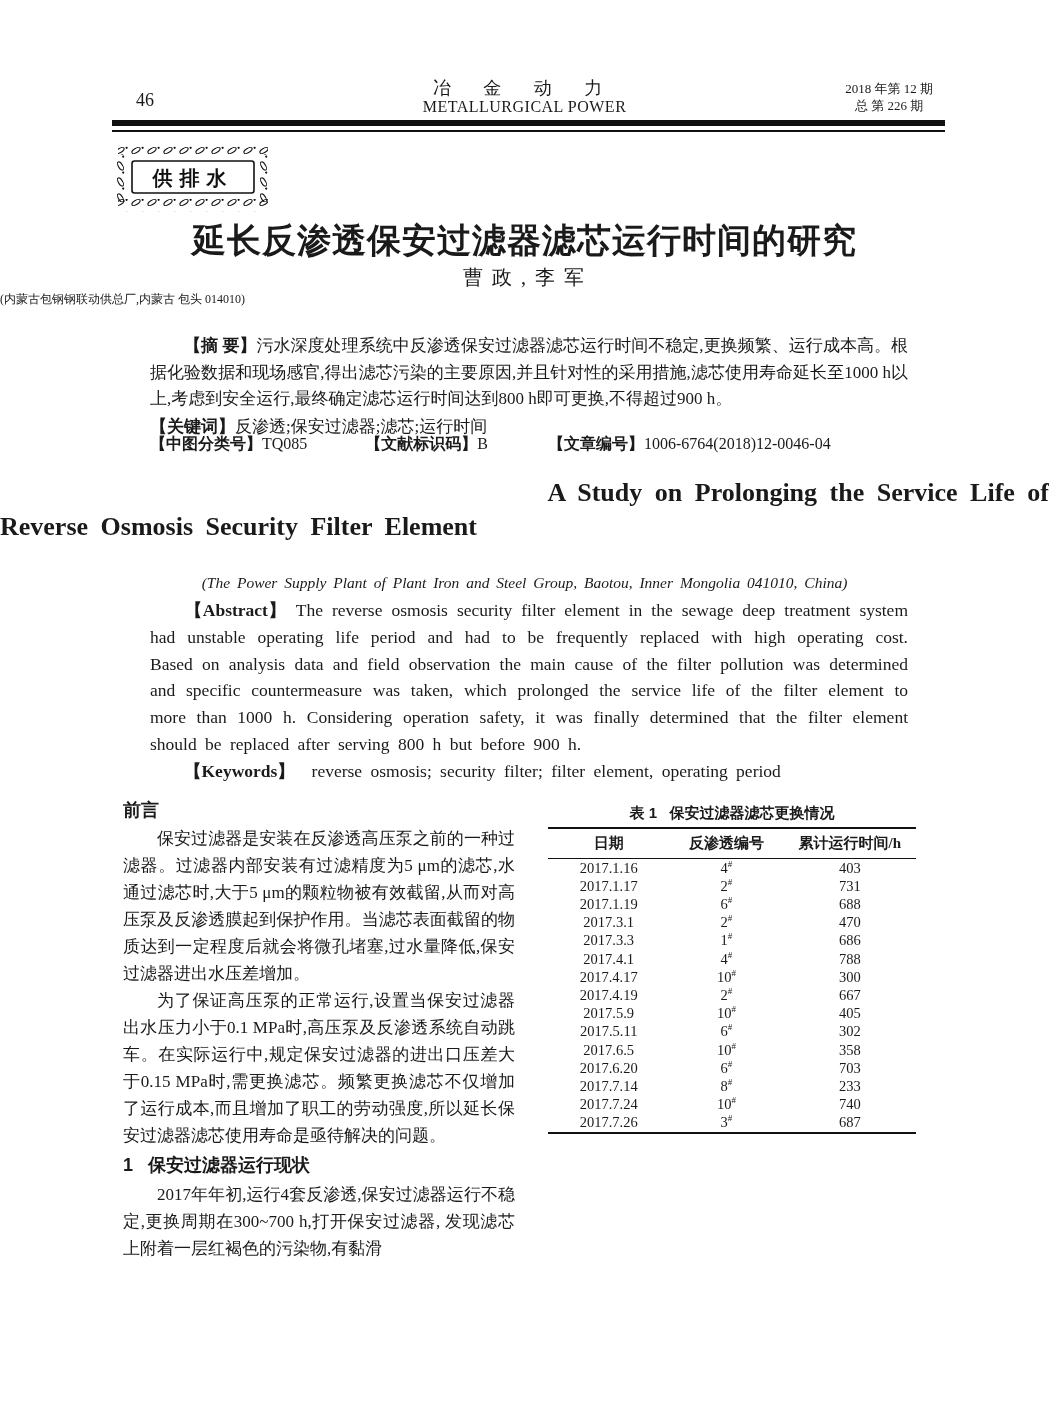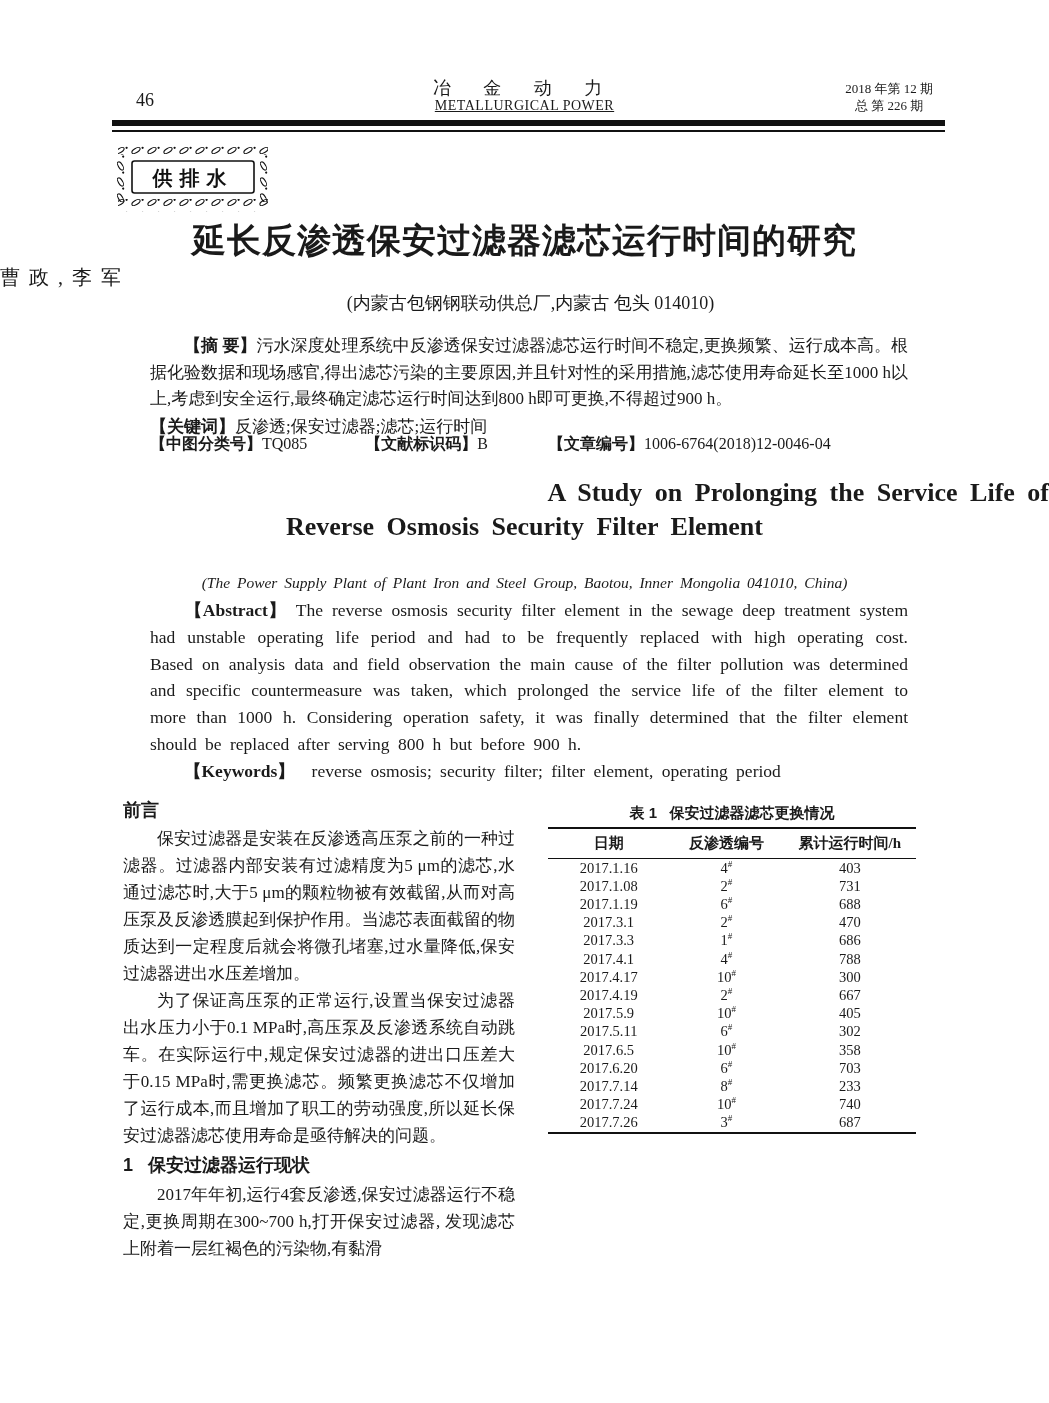--- a/index.html
+++ b/index.html
@@ -12,45 +12,45 @@
     background: #ffffff;
     color: #1a1a1a;
     font-family: "Liberation Serif", serif;
     overflow: hidden;
   }
   
   .page-number { position:absolute; left:136px; top:90px; font-size:18px; }
   .journal-cn  { position:absolute; left:0; right:0; top:76px; text-align:center;
                  font-size:18px; letter-spacing:14px; font-family:"Liberation Serif",serif; }
   .journal-en  { position:absolute; left:0; right:0; top:98px; text-align:center;
-                 font-size:14px; letter-spacing:.5px;text-decoration:underline; }
+                 font-size:16px; letter-spacing:.5px; }
   .issue-block { position:absolute; right:116px; top:80px; text-align:center;
                  font-size:13px; line-height:17px; }
   .rule-thick  { position:absolute; left:112px; top:120px; width:833px; height:6px; background:#111; }
   .rule-thin   { position:absolute; left:112px; top:130px; width:833px; height:1.6px; background:#111; }
   
   .badge { position:absolute; left:114px; top:144px; }
   
   .title-cn { position:absolute; left:0; right:0; top:218px; text-align:center;
               font-size:34px; font-weight:bold; letter-spacing:1px; font-family:"Liberation Serif",serif; }
-  .authors-cn { position:absolute; left:0; right:0; top:264px; font-size:20px; letter-spacing:2px; }
-  .affil-cn   { position:absolute; left:0; right:0; top:291px; text-align:center; font-size:18px;padding-left:12px; }
+  .authors-cn { position:absolute; left:0; right:0; top:264px; text-align:center; font-size:20px; letter-spacing:2px; }
+  .affil-cn   { position:absolute; left:0; right:0; top:291px; font-size:12px; }
   
   .abs-cn { position:absolute; left:150px; top:333px; width:758px;
             font-size:17px; line-height:26.6px; text-align:justify; }
   .abs-cn .lead { font-weight:bold; }
   .kw-cn  { position:absolute; left:150px; top:415px; width:758px; font-size:17px; }
   .kw-cn b, .clc-line b { font-weight:bold; }
   .clc-line { position:absolute; left:150px; top:434px; width:758px; font-size:16px; }
   .clc-line .seg2 { margin-left:58px; }
   .clc-line .seg3 { margin-left:60px; }
   
   .title-en1 { position:absolute; left:15px; right:0; top:478px; text-align:right;
                font-size:26px; font-weight:bold; word-spacing:6px; }
-  .title-en2 { position:absolute; left:0; right:0; top:512px; text-align:center;
+  .title-en2 { position:absolute; left:0; right:0; top:512px; 
                font-size:26px; font-weight:bold; word-spacing:6px; }
   .authors-en { position:absolute; left:0; right:0; top:549px; text-align:center; font-size:18px; word-spacing:3px; }
   .affil-en   { position:absolute; left:0; right:0; top:574px; text-align:center;
                 font-size:15.5px; font-style:italic; word-spacing:3px; }
   .abs-en { position:absolute; left:150px; top:597px; width:758px;
             font-size:17.5px; line-height:26.8px; text-align:justify; word-spacing:4px; }
   .abs-en .lead { font-weight:bold; font-style:normal; }
   .abs-en .indent { display:inline-block; width:34px; }
   .kw-en { position:absolute; left:184px; top:759px; width:724px; font-size:17.5px; word-spacing:4px; }
   .kw-en b { font-weight:bold; }
@@ -147,21 +147,21 @@
           <th style="width:36%">累计运行时间/h</th>
         </tr>
       </thead>
       <tbody id="table1-body">
           <tr>
             <td>2017.1.16</td>
             <td>4<sup>#</sup></td>
             <td>403</td>
           </tr>
           <tr>
-            <td>2017.1.08</td>
+            <td>2017.1.17</td>
             <td>2<sup>#</sup></td>
             <td>731</td>
           </tr>
           <tr>
             <td>2017.1.19</td>
             <td>6<sup>#</sup></td>
             <td>688</td>
           </tr>
           <tr>
             <td>2017.3.1</td>

